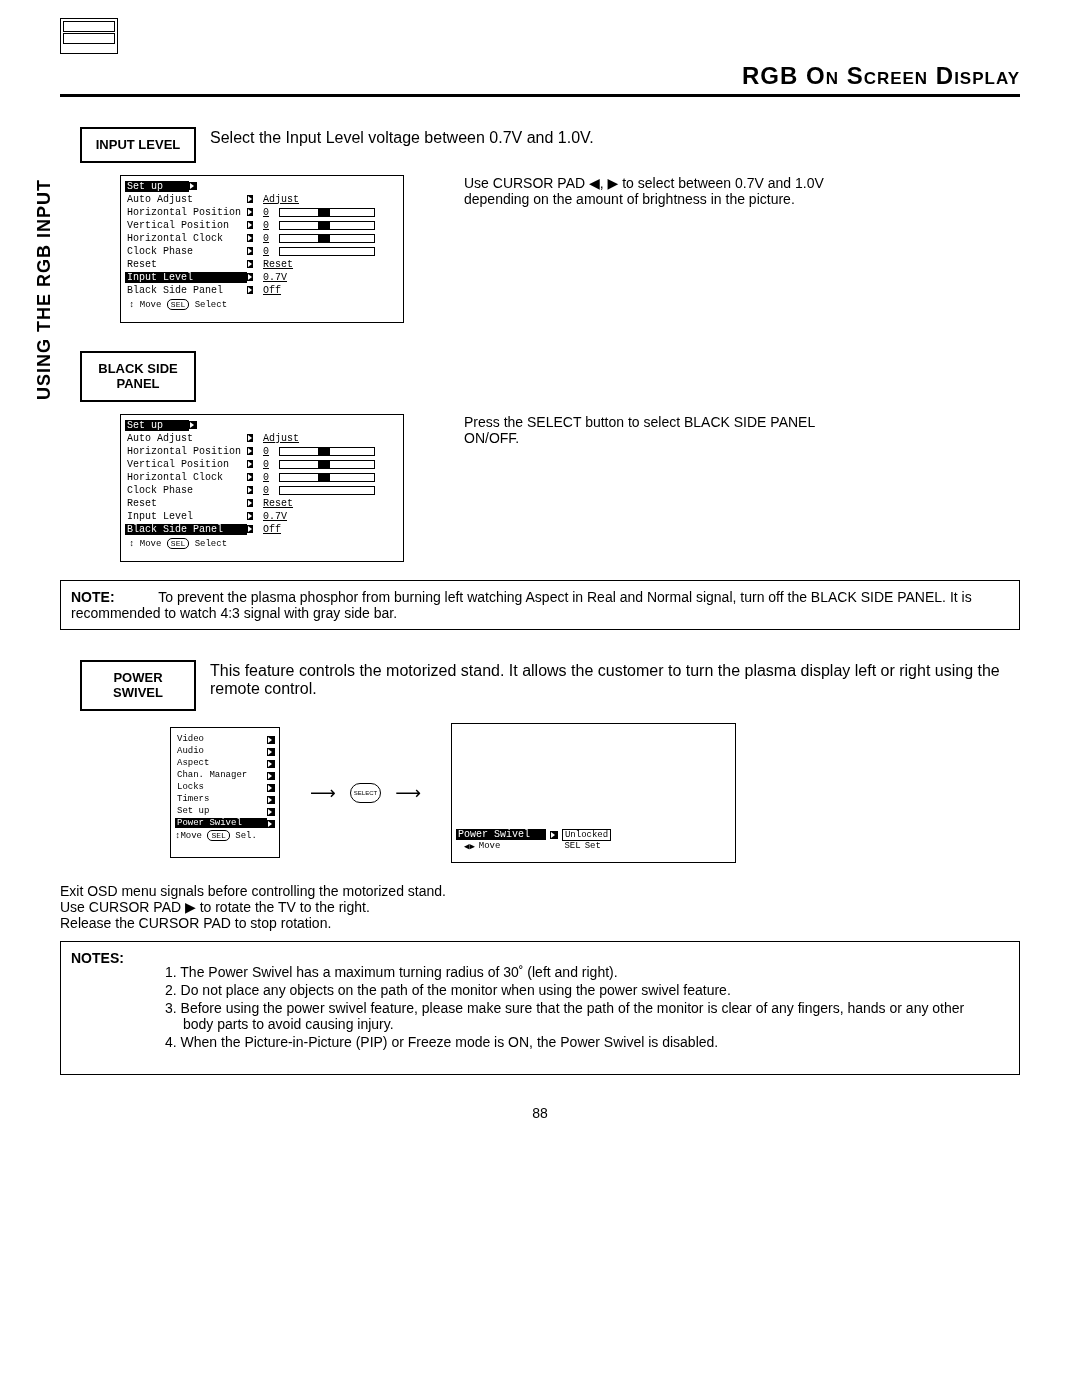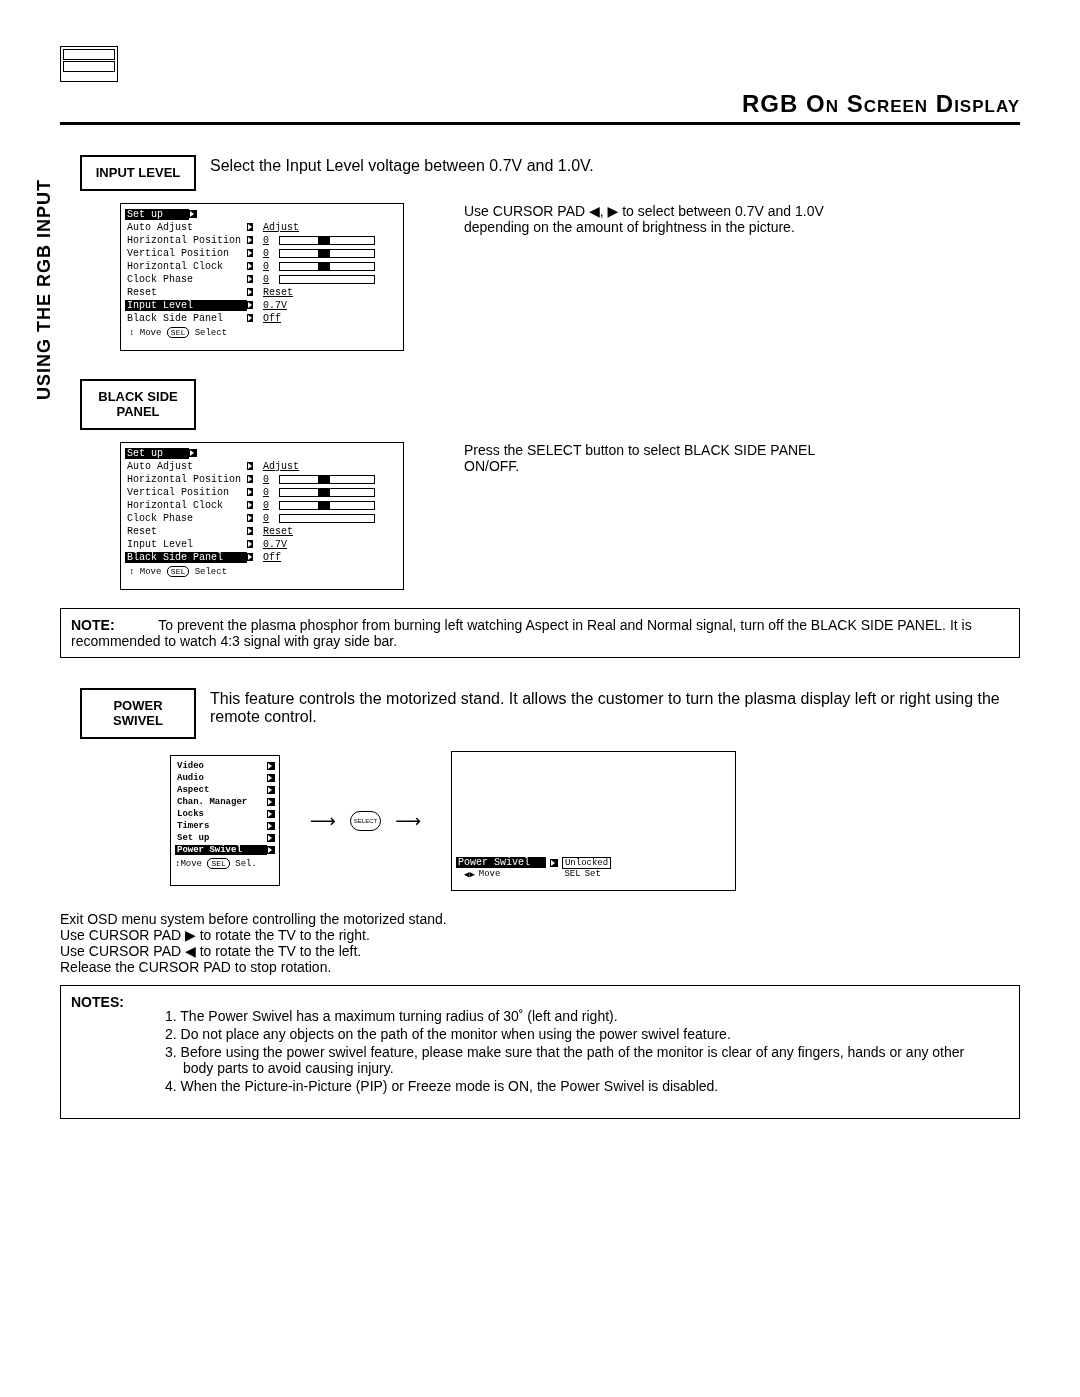--- a/index.html
+++ b/index.html
@@ -5,21 +5,21 @@
   body {
     margin: 0;
     padding: 0;
     background: #fff;
     font-family: Arial, Helvetica, sans-serif;
     font-size: 14px;
     color: #000;
     width: 1080px;
   }
   .page {
-    padding: 46px 60px 30px 60px;
+    padding: 18px 60px 30px 60px;
     position: relative;
     box-sizing: border-box;
   }
   .top-icon {
     width: 56px;
     height: 34px;
     border: 1.5px solid #000;
     position: relative;
     margin-bottom: 8px;
   }
@@ -240,22 +240,21 @@
   .main-menu {
     border:1px solid #000;
     width: 100px;
     padding: 4px 4px 16px 4px;
     font-family: "Courier New", monospace;
     font-size: 9px;
   }
   .mm-row {
     height: 12px;
     display:flex;
-    align-items:center;
-    font-weight:bold;
+    align-items:flex-end;
   }
   .mm-row.hilite .mm-label { background:#000; color:#fff; }
   .mm-label { padding: 0 2px; flex:1; }
   .arrows-group {
     display:flex;
     align-items:center;
     gap:14px;
     font-size:18px;
   }
 </style>
@@ -516,33 +515,33 @@
             <span>Move</span>
             <span style="width:56px;"></span>
             <span class="pill">SEL</span>
             <span>Set</span>
           </div>
         </div>
       </div>
     </div>
 
     <div class="instructions">
-      <div>Exit OSD menu system before controlling the motorized stand.</div>
+      <div>Exit OSD menu signals before controlling the motorized stand.</div>
       <div>Use CURSOR PAD ▶ to rotate the TV to the right.</div>
-      <div>Use CURSOR PAD ◀ to rotate the TV to the left.</div>
       <div>Release the CURSOR PAD to stop rotation.</div>
     </div>
 
     <div class="notes2">
       <div class="notes2-row">
         <div class="notes2-label">NOTES:</div>
         <ol class="notes2-list">
           <li>1.  The Power Swivel has a maximum turning radius of 30˚ (left and right).</li>
           <li>2.  Do not place any objects on the path of the monitor when using the power swivel feature.</li>
           <li>3.  Before using the power swivel feature, please make sure that the path of the monitor is clear of any fingers, hands or any other body parts to avoid causing injury.</li>
           <li>4.  When the Picture-in-Picture (PIP) or Freeze mode is ON, the Power Swivel is disabled.</li>
         </ol>
       </div>
     </div>
 
   </div>
 
+  <div class="page-num">88</div>
 </div>
 
 </body></html>

